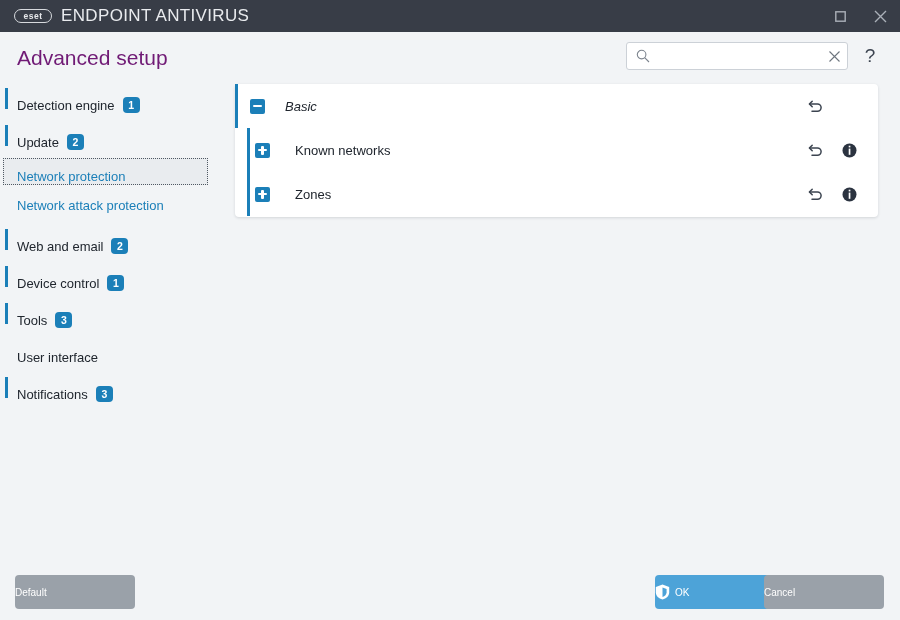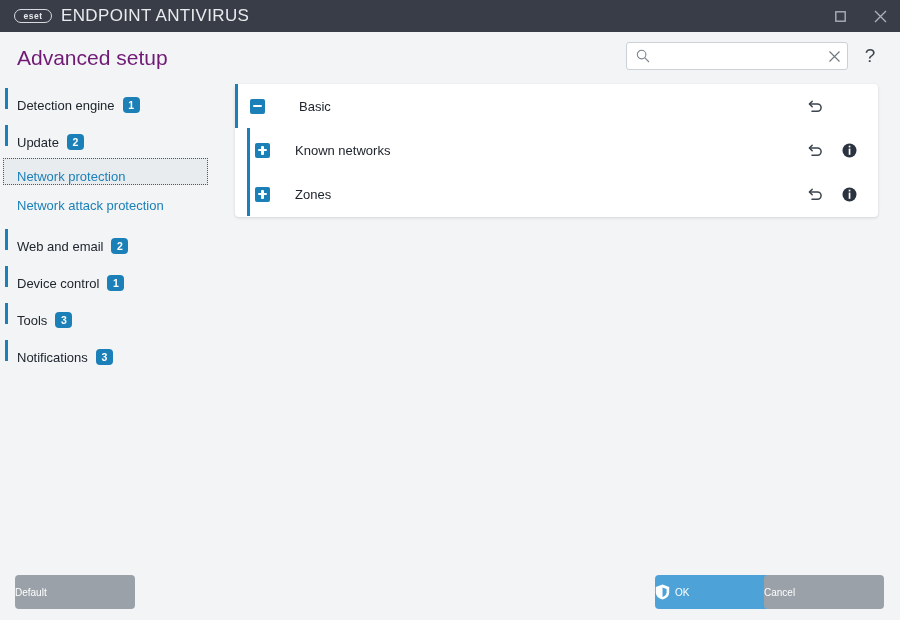--- a/index.html
+++ b/index.html
@@ -94,21 +94,21 @@
   .row.level1 .vbar { left: 12px; }
   .toggle {
     width: 15px; height: 15px; border-radius: 2px; background: #1b7fb8;
     display: flex; align-items: center; justify-content: center; flex: none;
   }
   .row.level0 .toggle { margin-left: 15px; }
   .row.level1 .toggle { margin-left: 20px; }
   .toggle .bar-h { width: 9px; height: 2.5px; background: #ffffff; border-radius: 1px; }
   .toggle .bar-v { width: 2.5px; height: 9px; background: #ffffff; border-radius: 1px; position: absolute; }
   .row-label { font-size: 13px; color: #20262e; }
-  .row.level0 .row-label { margin-left: 34px; }
+  .row.level0 .row-label { margin-left: 20px; font-style: italic; }
   .row.level1 .row-label { margin-left: 25px; }
   .row-actions { margin-left: auto; display: flex; align-items: center; }
   .act { width: 34px; height: 34px; display: flex; align-items: center; justify-content: center; }
   .act.spacer { visibility: hidden; }
   .row.level0 .row-actions { margin-right: 12px; }
   .row.level1 .row-actions { margin-right: 12px; }
 
   
   .btn {
     height: 34px; border: 0; border-radius: 4px; color: #ffffff;
@@ -197,20 +197,23 @@
       <span class="nav-label">Device control</span>
       <span class="badge">1</span>
     </div>
 
     <div class="nav-item">
       <span class="accent"></span>
       <span class="nav-label">Tools</span>
       <span class="badge">3</span>
     </div>
 
+    <div class="nav-item">
+      <span class="nav-label">User interface</span>
+    </div>
 
     <div class="nav-item">
       <span class="accent"></span>
       <span class="nav-label">Notifications</span>
       <span class="badge">3</span>
     </div>
 
   </div>
 
   <div class="panel">

